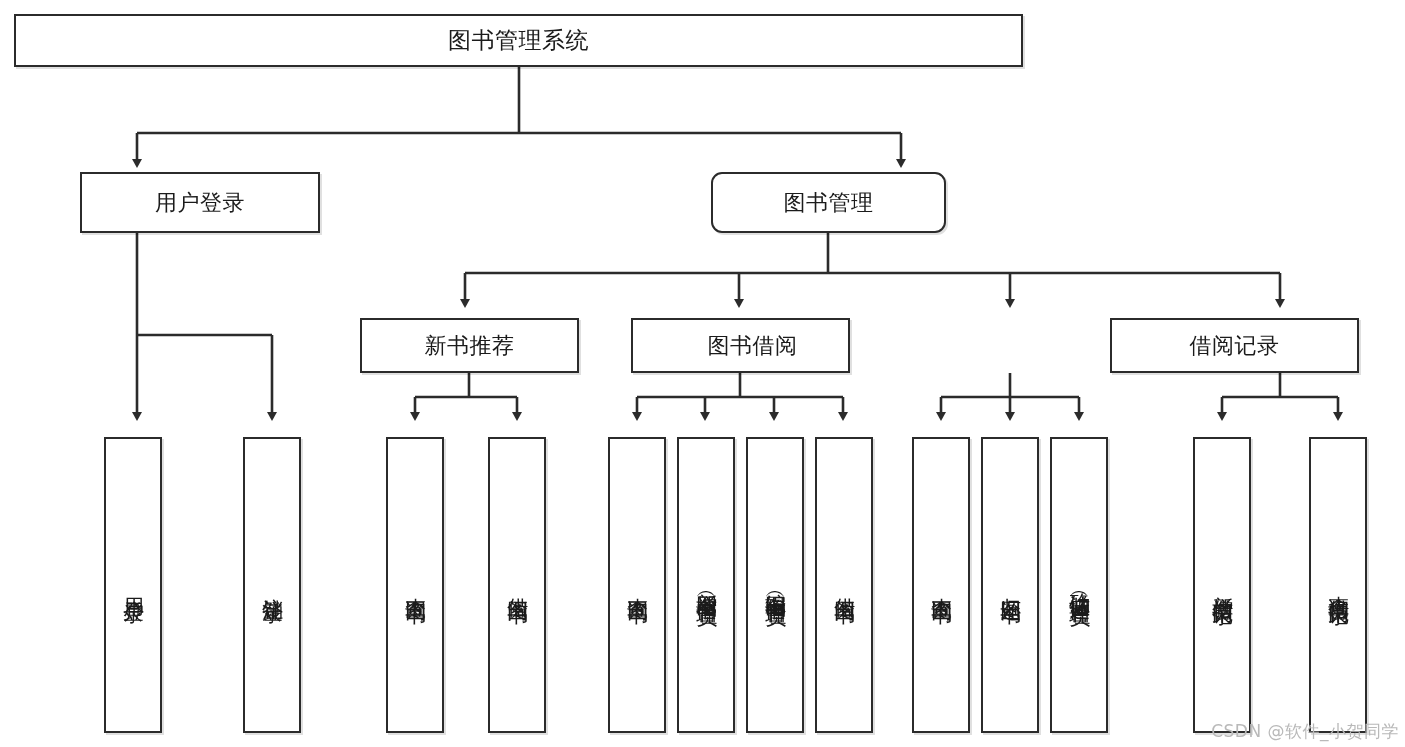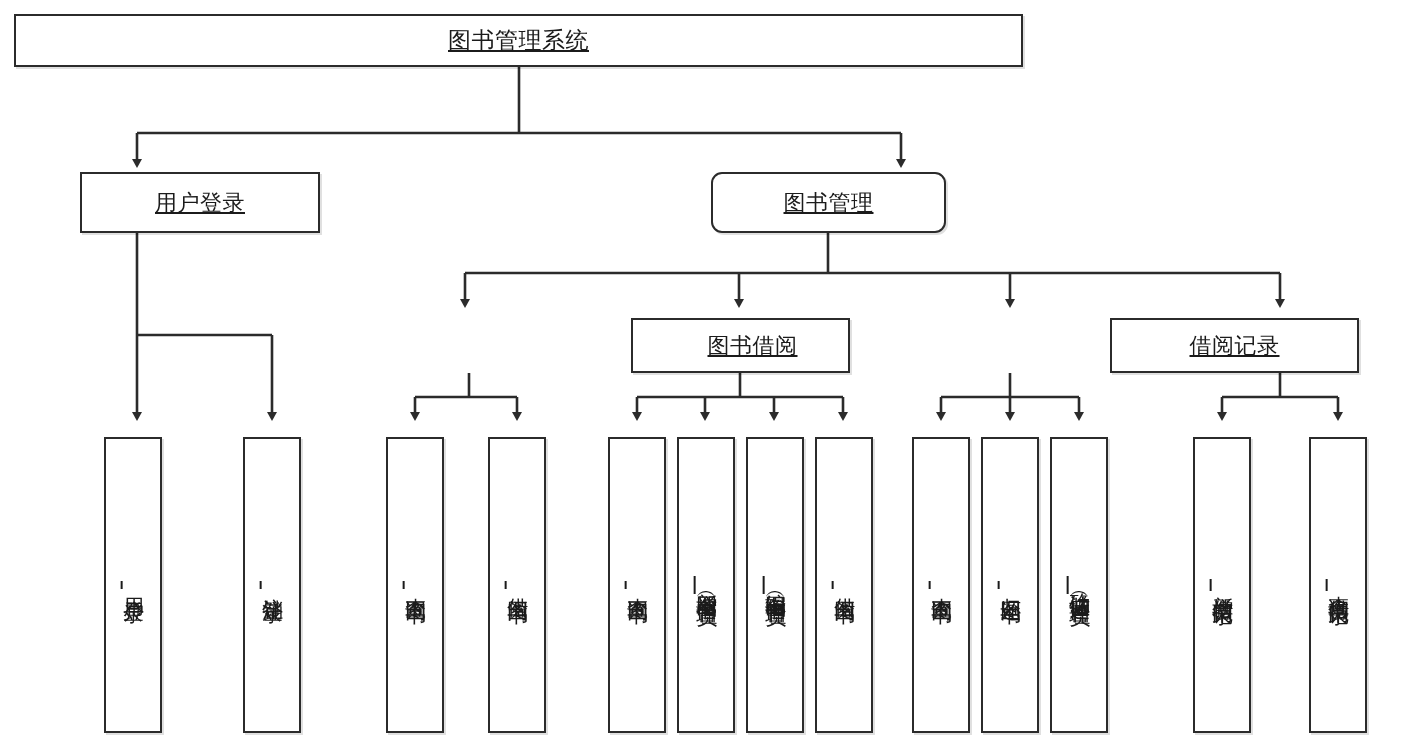--- a/index.html
+++ b/index.html
@@ -34,21 +34,20 @@
     align-items: center;
     justify-content: center;
     color: #1b1b1b;
     box-shadow: 2px 2px 0 rgba(0,0,0,0.12);
   }
   .node .lbl {
     display: block;
     text-align: left;
     line-height: 1.18;
     letter-spacing: 0.5px;
-    text-decoration: underline;
   }
   
   .lv0 {
     border-width: 2px;
   }
   .lv0 .lbl {
     font-size: 23px;
   }
   
   .lv1 .lbl {
@@ -141,20 +140,23 @@
   </div>
 
   <div class="node lv1" style="left:80px; top:172px; width:240px; height:61px;">
     <span class="lbl">用户登录</span>
   </div>
 
   <div class="node lv1" style="left:711px; top:172px; width:235px; height:61px;border-radius:11px;">
     <span class="lbl">图书管理</span>
   </div>
 
+  <div class="node lv2" style="left:360px; top:318px; width:219px; height:55px;">
+    <span class="lbl">新书推荐</span>
+  </div>
 
   <div class="node lv2" style="left:631px; top:318px; width:219px; height:55px;padding-left:24px;">
     <span class="lbl">图书借阅</span>
   </div>
 
 
   <div class="node lv2" style="left:1110px; top:318px; width:249px; height:55px;">
     <span class="lbl">借阅记录</span>
   </div>
 
@@ -195,14 +197,15 @@
     <span class="lbl">确认归还（管理员）</span>
   </div>
 
   <div class="node leaf" style="left:1193px; top:437px; width:58px; height:296px;">
     <span class="lbl">新增借阅记录</span>
   </div>
   <div class="node leaf" style="left:1309px; top:437px; width:58px; height:296px;">
     <span class="lbl">查询借阅记录</span>
   </div>
 
+  <div id="watermark">CSDN @软件_小贺同学</div>
 
 </div>
 
 </body></html>

